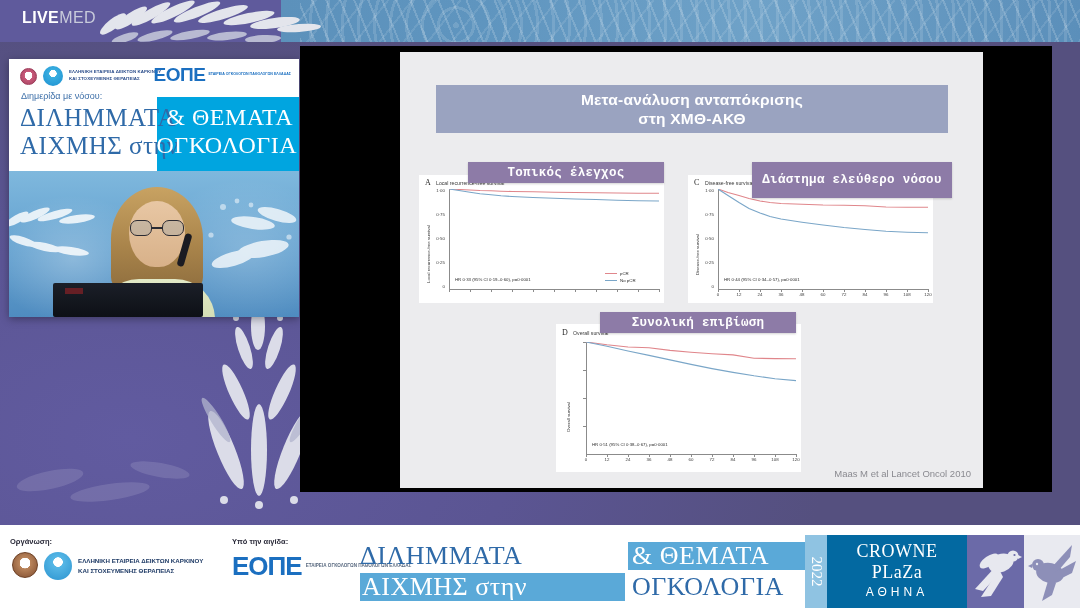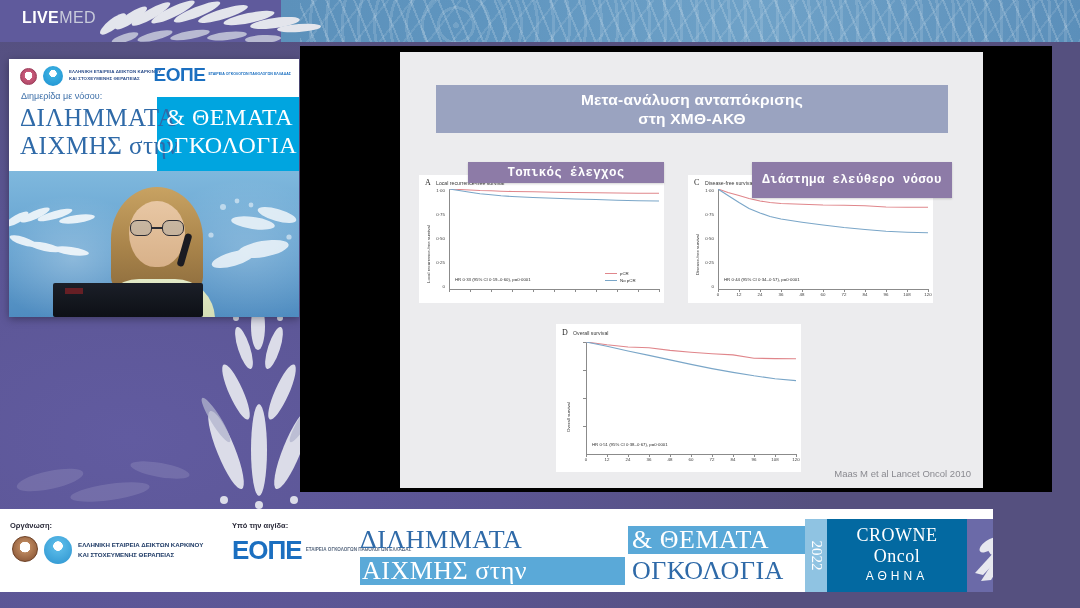--- a/index.html
+++ b/index.html
@@ -214,21 +214,21 @@
   .km-legend .row{display:flex;align-items:center;gap:3px;margin-bottom:2px;}
   .km-legend .sw{width:12px;height:1.4px;display:inline-block;}
 
   .cite {
     position:absolute; right: 12px; bottom: 9px;
     font-size: 9.5px; color:#8a8a90;
   }
 
   
   .bottom {
-    position:absolute; left:0; bottom:16px; width:993px; height:83px;
+    position:absolute; left:0; bottom:0; width:1080px; height:83px;
     background:#ffffff; overflow:hidden;
   }
   .bt-left { position:absolute; left:0; top:0; width:665px; height:83px; background:#ffffff; }
   .org-lbl { position:absolute; left:10px; top:12px; font-size:7.5px; color:#2b2b3a; font-weight:700;}
   .org-seal { position:absolute; left:12px; top:27px; width:26px; height:26px; border-radius:50%;
     background: radial-gradient(circle at 50% 42%, #fff 28%, #b9845b 30%, #7d4a2d 100%); border:1.3px solid #6d4024;}
   .org-globe { position:absolute; left:44px; top:27px; width:28px; height:28px; border-radius:50%;
     background: radial-gradient(circle at 50% 36%, #ffffff 20%, #56b7e6 22%, #2b93cf 100%);}
   .org-txt { position:absolute; left:78px; top:31px; font-size:6.2px; line-height:1.55; color:#1f3b66; font-weight:700;}
   .aeg-lbl { position:absolute; left:232px; top:12px; font-size:7.5px; color:#2b2b3a; font-weight:700;}
@@ -562,20 +562,21 @@
         <span class="km-xtick" style="left:129px;top:133px">60</span>
         <span class="km-xtick" style="left:150px;top:133px">72</span>
         <span class="km-xtick" style="left:171px;top:133px">84</span>
         <span class="km-xtick" style="left:192px;top:133px">96</span>
         <span class="km-xtick" style="left:213px;top:133px">108</span>
         <span class="km-xtick" style="left:234px;top:133px">120</span>
       </div>
 
       <div class="sec-label sec-a">Τοπικός έλεγχος</div>
       <div class="sec-label sec-c">Διάστημα ελεύθερο νόσου</div>
+      <div class="sec-label sec-d">Συνολική επιβίωση</div>
 
       <div class="cite">Maas M et al Lancet Oncol 2010</div>
     </div>
   </div>
 
   <div class="bottom">
     <div class="bt-left">
       <div class="org-lbl">Οργάνωση:</div>
       <div class="org-seal"></div>
       <div class="org-globe"></div>
@@ -594,21 +595,21 @@
       <div class="wm-box wm-r2">ΟΓΚΟΛΟΓΙΑ</div>
     </div>
 
 
     <div class="bt-year">
       <span>2022</span>
     </div>
 
     <div class="bt-venue">
       <div class="v1">CROWNE</div>
-      <div class="v2">Oncol</div>
+      <div class="v2">PLaZa</div>
       <div class="v3">ΑΘΗΝΑ</div>
     </div>
 
     <div class="bt-bird1">
       <svg class="bird" style="left:2px;top:6px;width:53px;height:62px" viewBox="0 0 53 62">
         <g fill="#e7e8ef">
           <ellipse cx="32" cy="22" rx="13" ry="9" transform="rotate(-20 32 22)"></ellipse>
           <circle cx="44" cy="15" r="5.5"></circle>
           <polygon points="49,14 53,16 49,18"></polygon>
           <path d="M28,24 L6,48 L14,50 L30,33 Z"></path>

